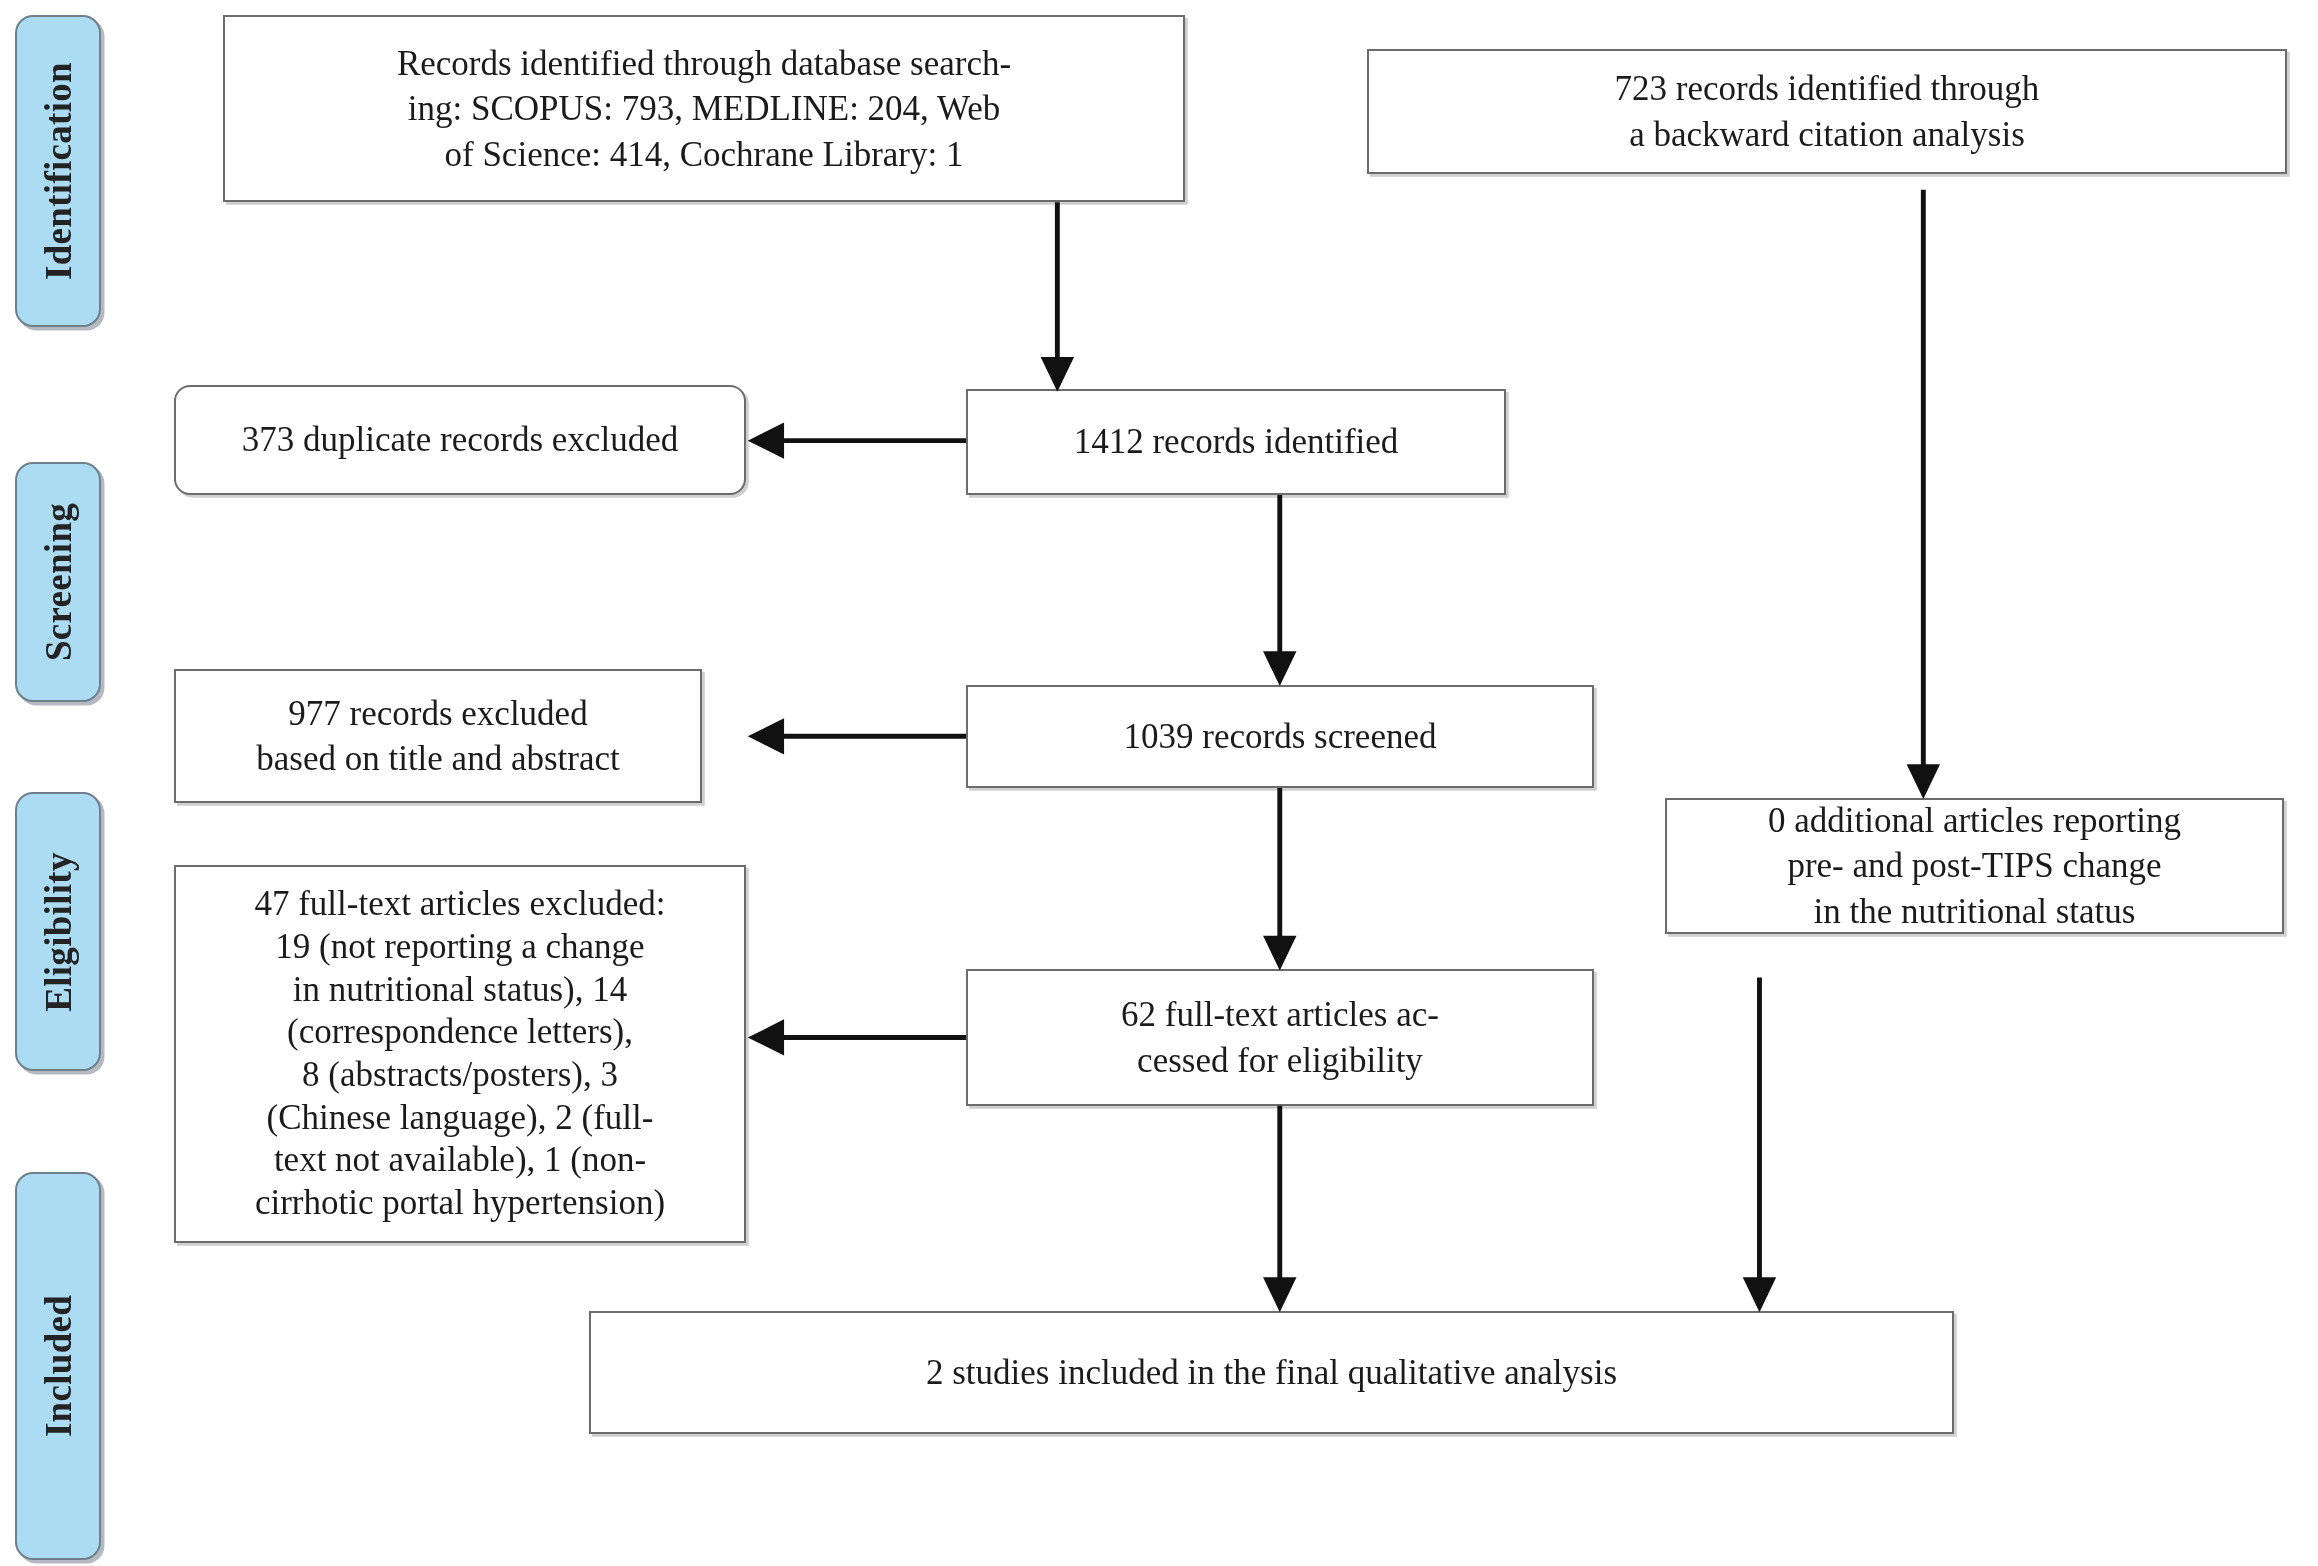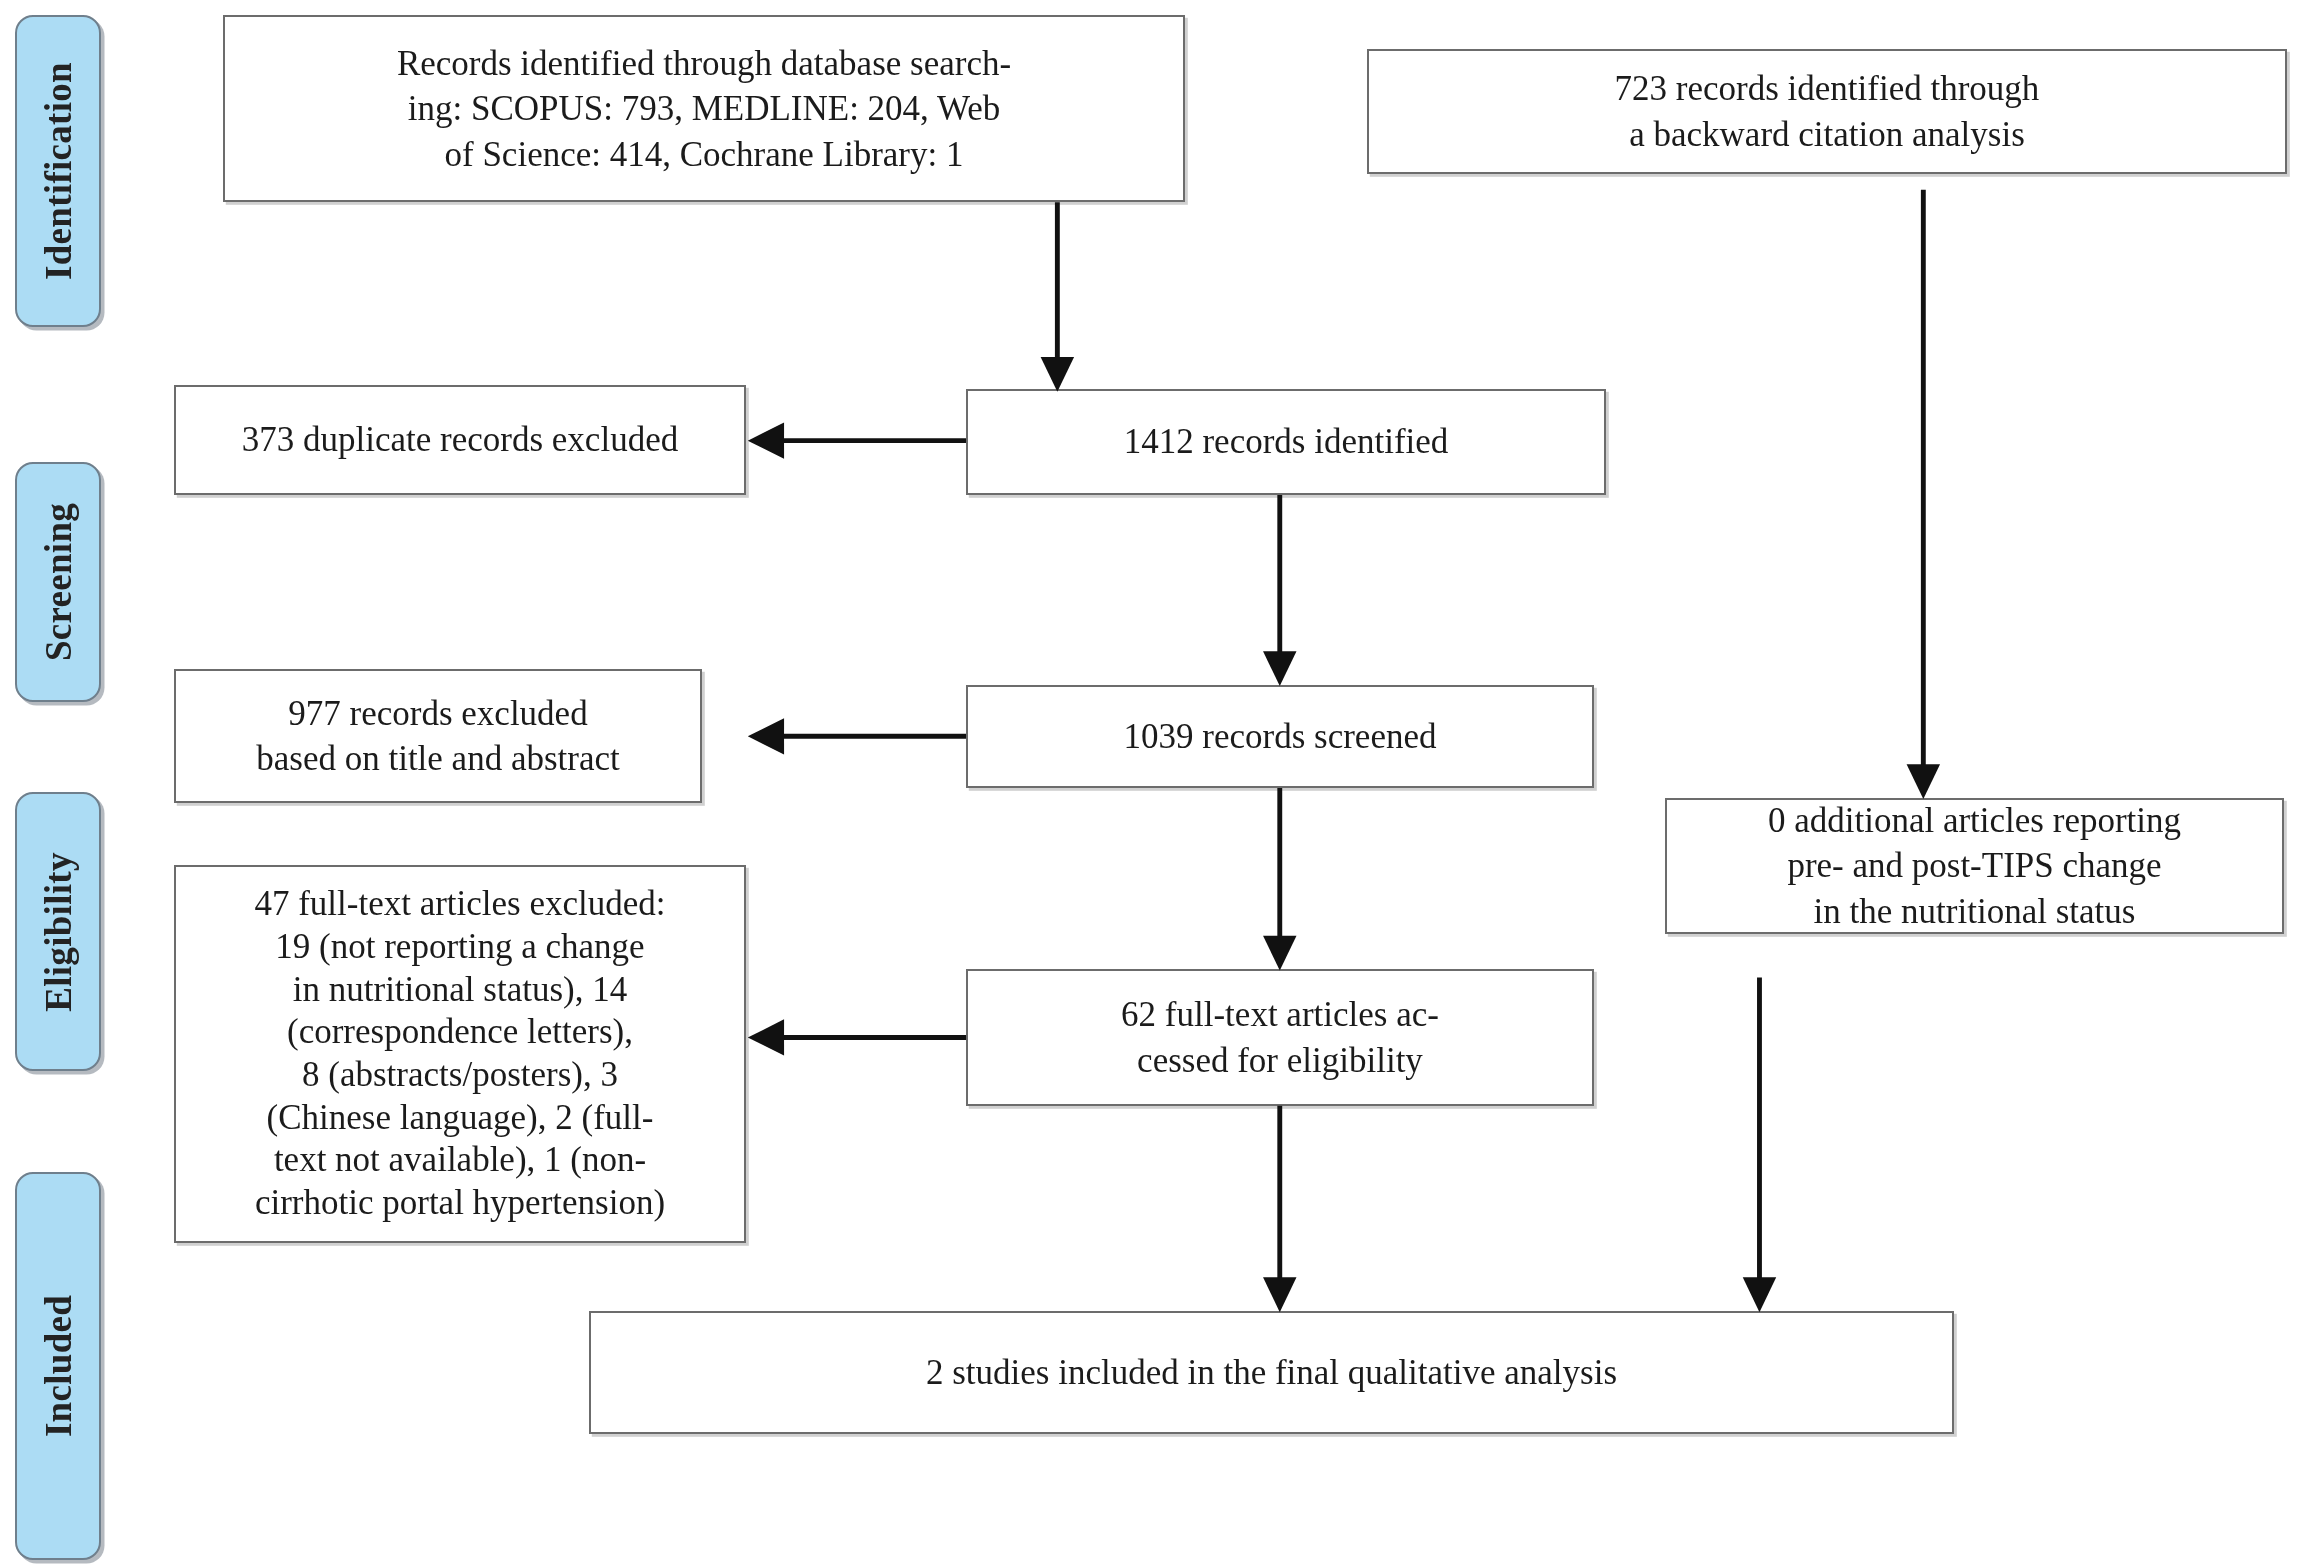--- a/index.html
+++ b/index.html
@@ -96,25 +96,25 @@
     <span class="flow-text">Records identified through database search-
 ing: SCOPUS: 793, MEDLINE: 204, Web
 of Science: 414, Cochrane Library: 1</span>
   </div>
 
   <div class="flow-box" style="left:1367px; top:49px; width:920px; height:125px;">
     <span class="flow-text">723 records identified through
 a backward citation analysis</span>
   </div>
 
-  <div class="flow-box" style="left:174px; top:385px; width:572px; height:110px;">
+  <div class="flow-box" style="left:174px; top:385px; width:572px; height:110px;border-radius:16px;">
     <span class="flow-text">373 duplicate records excluded</span>
   </div>
 
-  <div class="flow-box" style="left:966px; top:389px; width:640px; height:106px;">
+  <div class="flow-box" style="left:966px; top:389px; width:540px; height:106px;">
     <span class="flow-text">1412 records identified</span>
   </div>
 
   <div class="flow-box" style="left:174px; top:669px; width:528px; height:134px;">
     <span class="flow-text">977 records excluded
 based on title and abstract</span>
   </div>
 
   <div class="flow-box" style="left:966px; top:685px; width:628px; height:103px;">
     <span class="flow-text">1039 records screened</span>

